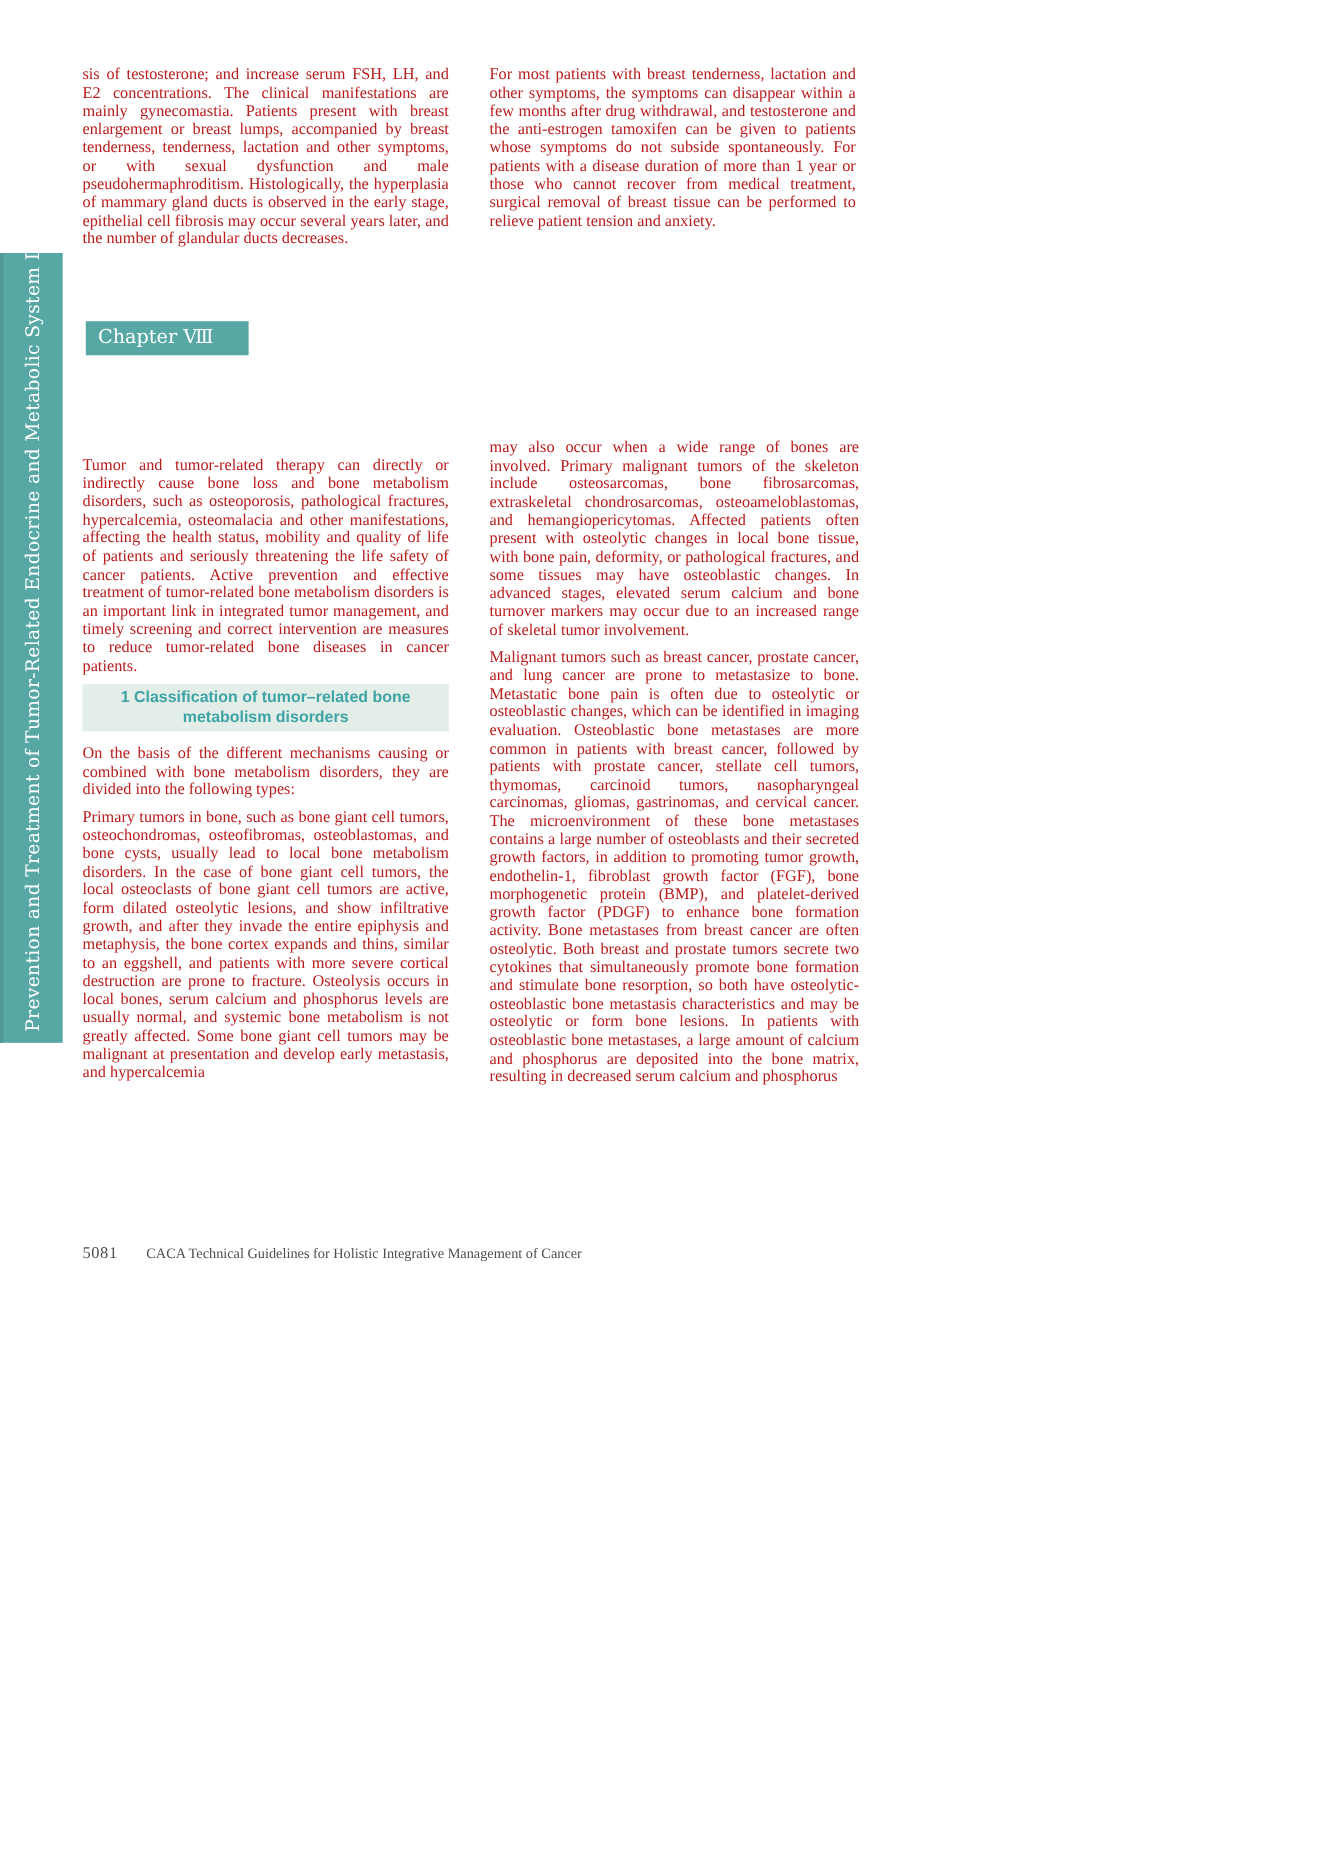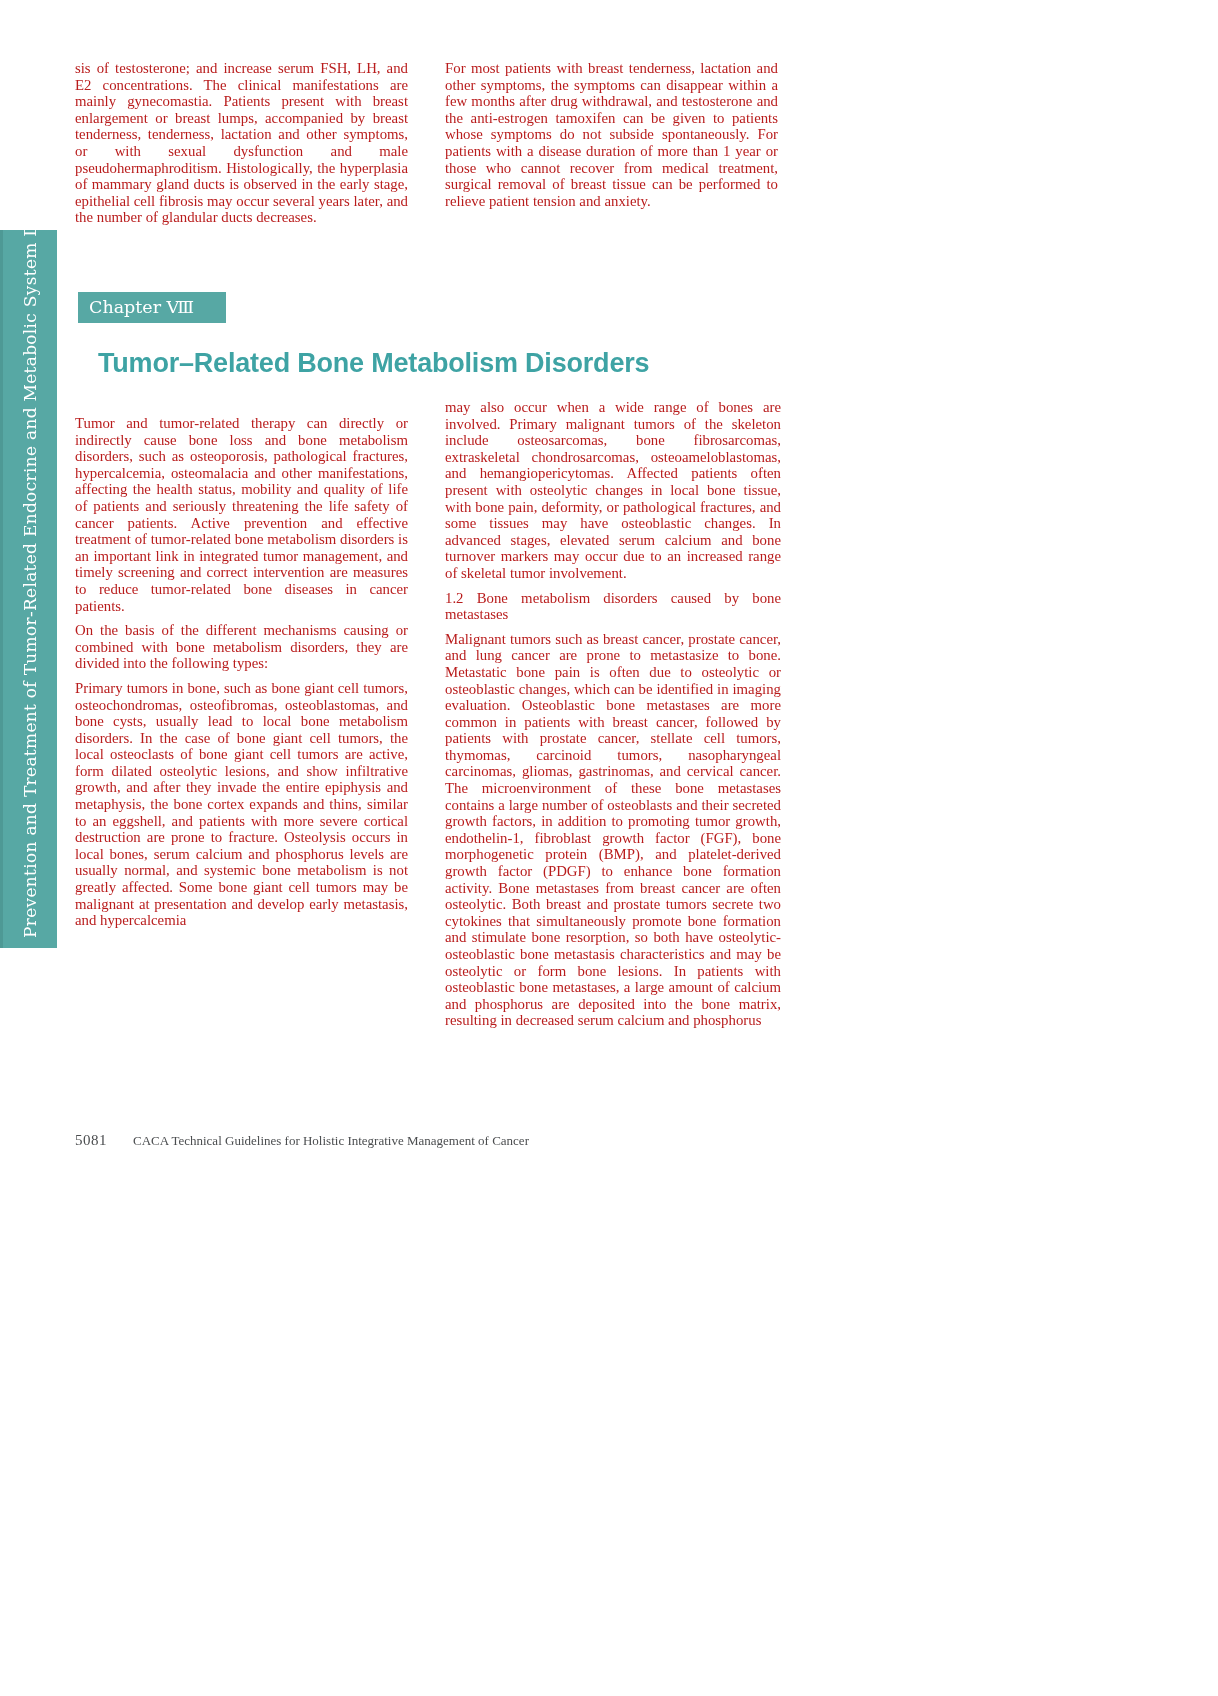--- a/index.html
+++ b/index.html
@@ -103,31 +103,32 @@
   </div>
 
   <div class="col prelude-left">
     <p>sis of testosterone; and increase serum FSH, LH, and E2 concentrations. The clinical manifestations are mainly gynecomastia. Patients present with breast enlargement or breast lumps, accompanied by breast tenderness, tenderness, lactation and other symptoms, or with sexual dysfunction and male pseudohermaphroditism. Histologically, the hyperplasia of mammary gland ducts is observed in the early stage, epithelial cell fibrosis may occur several years later, and the number of glandular ducts decreases.</p>
   </div>
   <div class="col prelude-right">
     <p>For most patients with breast tenderness, lactation and other symptoms, the symptoms can disappear within a few months after drug withdrawal, and testosterone and the anti-estrogen tamoxifen can be given to patients whose symptoms do not subside spontaneously. For patients with a disease duration of more than 1 year or those who cannot recover from medical treatment, surgical removal of breast tissue can be performed to relieve patient tension and anxiety.</p>
   </div>
 
   <div class="chapter-banner">Chapter Ⅷ</div>
-  <div class="chapter-title">Tumor–Related Bone Metabolism Disorders</div>
 
   <div class="col main-left">
     <p>Tumor and tumor-related therapy can directly or indirectly cause bone loss and bone metabolism disorders, such as osteoporosis, pathological fractures, hypercalcemia, osteomalacia and other manifestations, affecting the health status, mobility and quality of life of patients and seriously threatening the life safety of cancer patients. Active prevention and effective treatment of tumor-related bone metabolism disorders is an important link in integrated tumor management, and timely screening and correct intervention are measures to reduce tumor-related bone diseases in cancer patients.</p>
+    <div class="classification-box">
+      <h3>1 Classification of tumor–related bone metabolism disorders</h3>
+    </div>
     <p>On the basis of the different mechanisms causing or combined with bone metabolism disorders, they are divided into the following types:</p>
     <p>Primary tumors in bone, such as bone giant cell tumors, osteochondromas, osteofibromas, osteoblastomas, and bone cysts, usually lead to local bone metabolism disorders. In the case of bone giant cell tumors, the local osteoclasts of bone giant cell tumors are active, form dilated osteolytic lesions, and show infiltrative growth, and after they invade the entire epiphysis and metaphysis, the bone cortex expands and thins, similar to an eggshell, and patients with more severe cortical destruction are prone to fracture. Osteolysis occurs in local bones, serum calcium and phosphorus levels are usually normal, and systemic bone metabolism is not greatly affected. Some bone giant cell tumors may be malignant at presentation and develop early metastasis, and hypercalcemia</p>
   </div>
 
   <div class="col main-right">
     <p>may also occur when a wide range of bones are involved. Primary malignant tumors of the skeleton include osteosarcomas, bone fibrosarcomas, extraskeletal chondrosarcomas, osteoameloblastomas, and hemangiopericytomas. Affected patients often present with osteolytic changes in local bone tissue, with bone pain, deformity, or pathological fractures, and some tissues may have osteoblastic changes. In advanced stages, elevated serum calcium and bone turnover markers may occur due to an increased range of skeletal tumor involvement.</p>
-    <p class="plain-head">1.2 Bone metabolism disorders caused by bone metastases</p>
     <p>Malignant tumors such as breast cancer, prostate cancer, and lung cancer are prone to metastasize to bone. Metastatic bone pain is often due to osteolytic or osteoblastic changes, which can be identified in imaging evaluation. Osteoblastic bone metastases are more common in patients with breast cancer, followed by patients with prostate cancer, stellate cell tumors, thymomas, carcinoid tumors, nasopharyngeal carcinomas, gliomas, gastrinomas, and cervical cancer. The microenvironment of these bone metastases contains a large number of osteoblasts and their secreted growth factors, in addition to promoting tumor growth, endothelin-1, fibroblast growth factor (FGF), bone morphogenetic protein (BMP), and platelet-derived growth factor (PDGF) to enhance bone formation activity. Bone metastases from breast cancer are often osteolytic. Both breast and prostate tumors secrete two cytokines that simultaneously promote bone formation and stimulate bone resorption, so both have osteolytic-osteoblastic bone metastasis characteristics and may be osteolytic or form bone lesions. In patients with osteoblastic bone metastases, a large amount of calcium and phosphorus are deposited into the bone matrix, resulting in decreased serum calcium and phosphorus</p>
   </div>
 
   <div class="footer">
     <span class="pagenum">5081</span><span class="foottext">CACA Technical Guidelines for Holistic Integrative Management of Cancer</span>
   </div>
 
 </div>
 
 </body></html>

